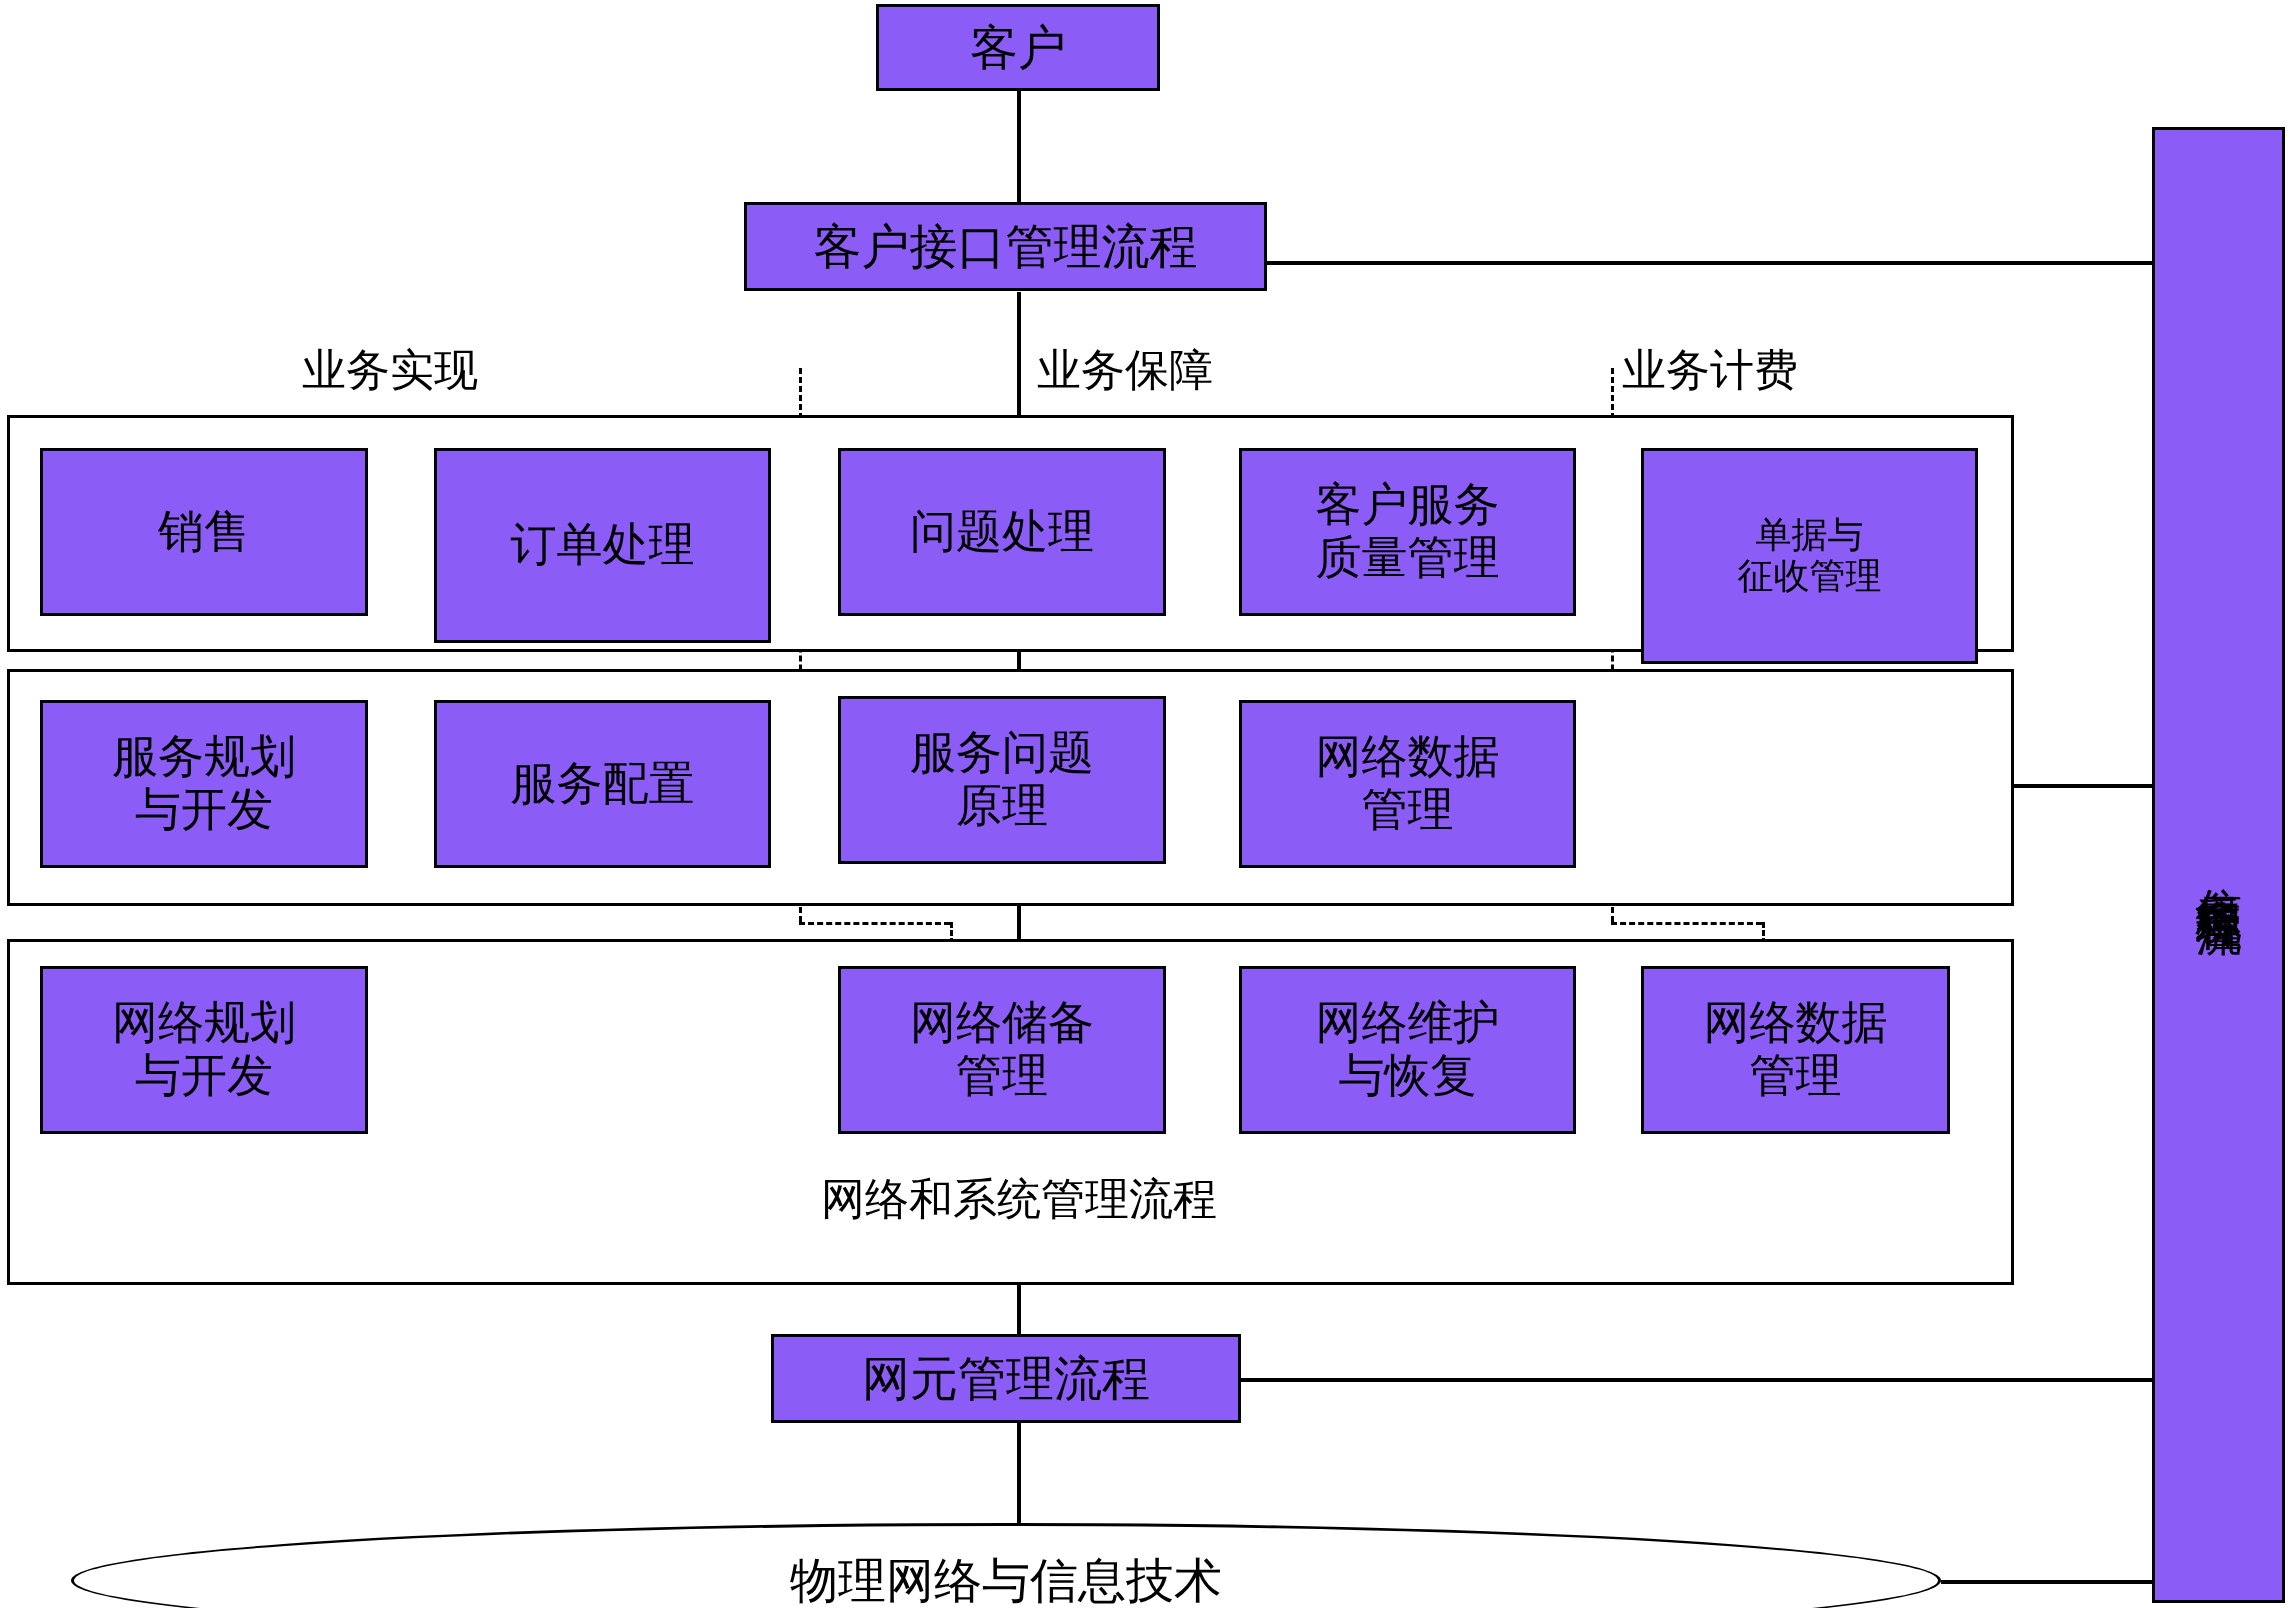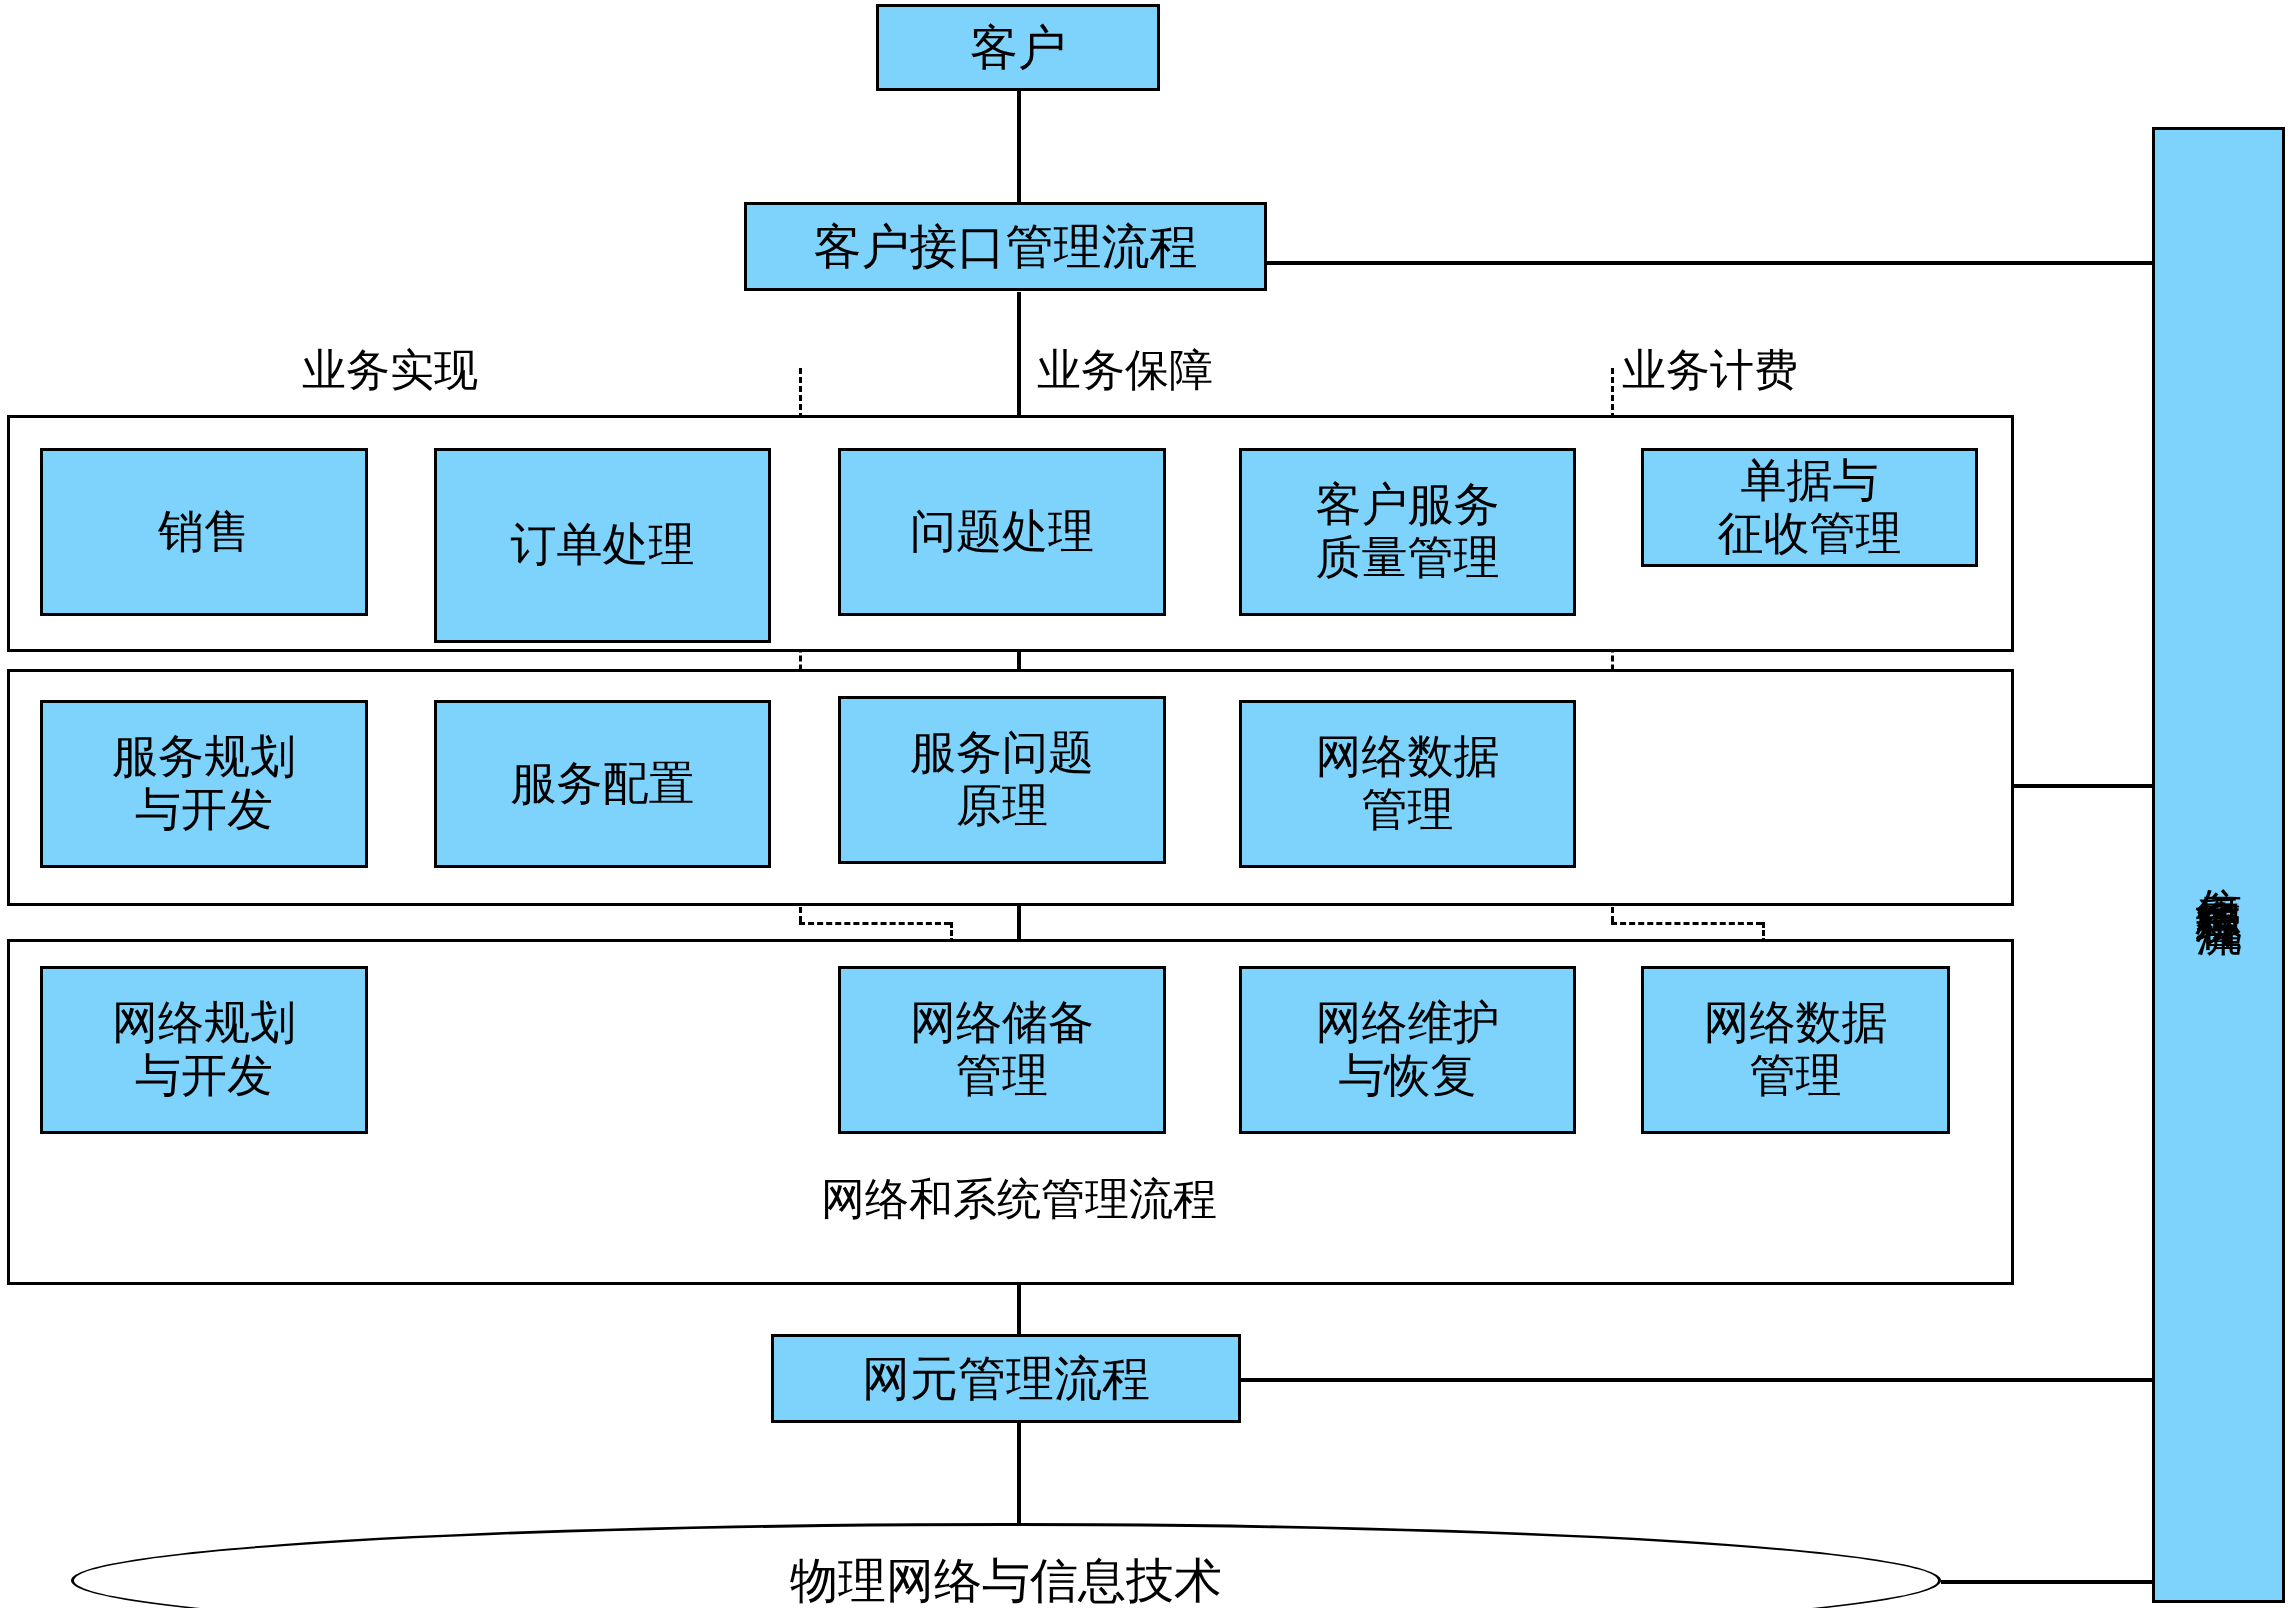--- a/index.html
+++ b/index.html
@@ -13,21 +13,21 @@
     height: 1609px;
     background: #ffffff;
     font-family: "Liberation Serif", "DejaVu Serif", serif;
     color: #000000;
     overflow: hidden;
   }
   .box {
     position: absolute;
     box-sizing: border-box;
     border: 3.5px solid #000;
-    background: #7dd3fc;
+    background: #8b5cf6;
     display: flex;
     align-items: center;
     justify-content: center;
     text-align: center;
     line-height: 1.15;
     white-space: pre-line;
   }
   .group {
     position: absolute;
     box-sizing: border-box;
@@ -112,21 +112,21 @@
   <div class="label" style="left:204px; top:341px; width:372px; font-size:44px;">业务实现</div>
   <div class="label" style="left:939px; top:341px; width:372px; font-size:44px;">业务保障</div>
   <div class="label" style="left:1524px; top:341px; width:372px; font-size:44px;">业务计费</div>
 
   <div class="group" style="left:7px; top:415px; width:2007px; height:237px;"></div>
   <div class="box" style="left:40px; top:448px; width:328px; height:168px; font-size:46px;">销售</div>
   <div class="box" style="left:434px; top:448px; width:337px; height:195px; font-size:46px;">订单处理</div>
   <div class="box" style="left:838px; top:448px; width:328px; height:168px; font-size:46px;">问题处理</div>
   <div class="box" style="left:1239px; top:448px; width:337px; height:168px; font-size:46px;">客户服务
 质量管理</div>
-  <div class="box" style="left:1641px; top:448px; width:337px; height:119px; font-size:46px;">单据与
+  <div class="box" style="left:1641px; top:448px; width:337px; height:216px; font-size:36px;">单据与
 征收管理</div>
 
   <div class="group" style="left:7px; top:669px; width:2007px; height:237px;"></div>
   <div class="box" style="left:40px; top:700px; width:328px; height:168px; font-size:46px;">服务规划
 与开发</div>
   <div class="box" style="left:434px; top:700px; width:337px; height:168px; font-size:46px;">服务配置</div>
   <div class="box" style="left:838px; top:696px; width:328px; height:168px; font-size:46px;">服务问题
 原理</div>
   <div class="box" style="left:1239px; top:700px; width:337px; height:168px; font-size:46px;">网络数据
 管理</div>

